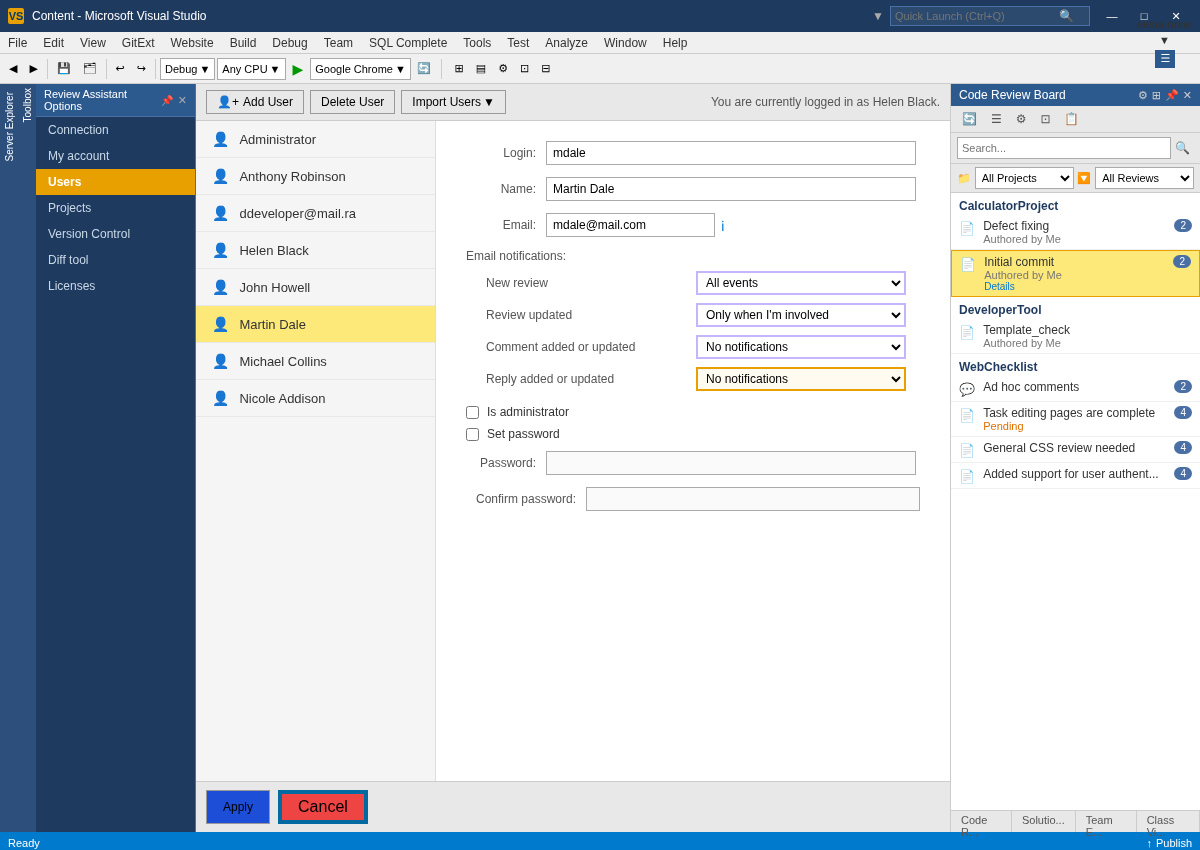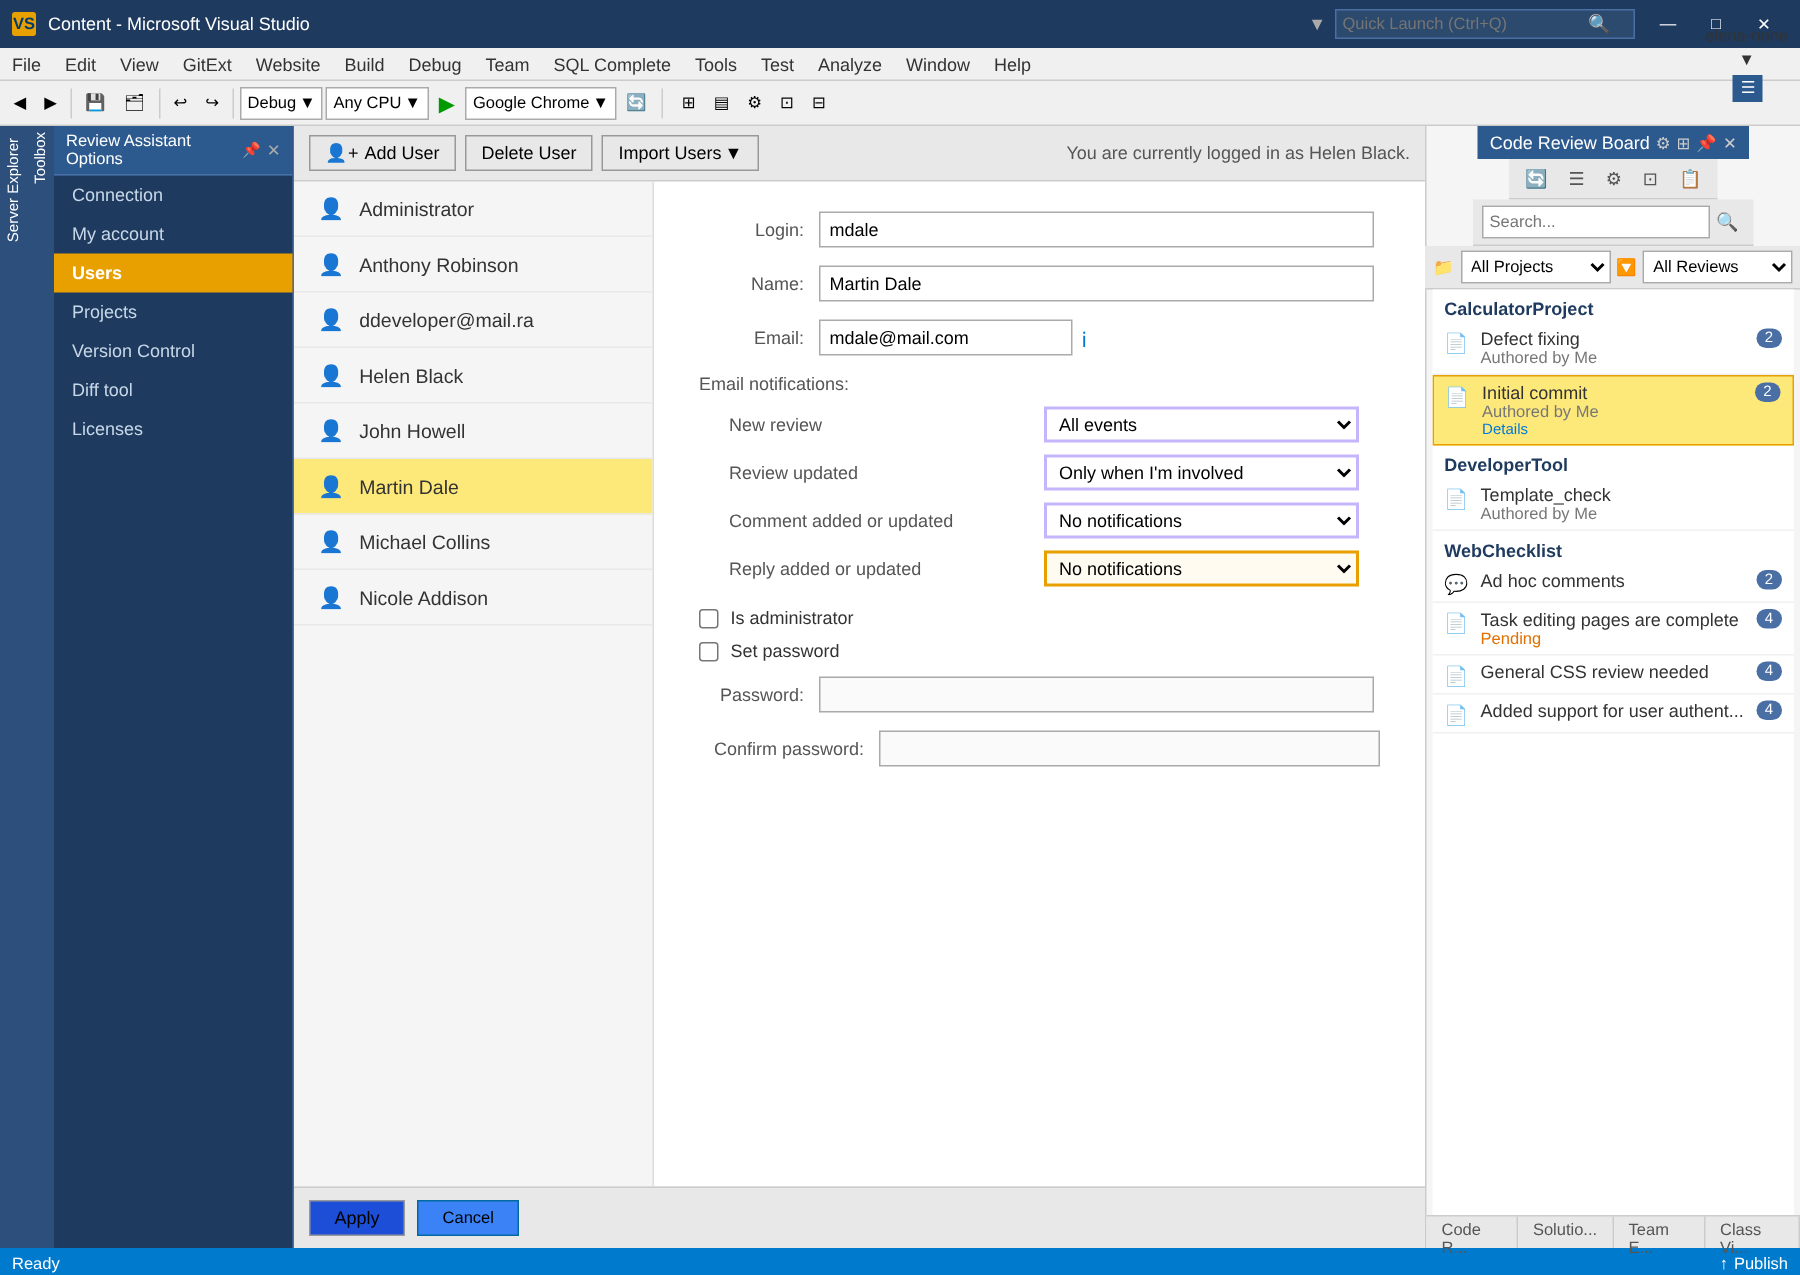--- a/index.html
+++ b/index.html
@@ -226,35 +226,34 @@
       gap: 8px;
     }
     .btn-apply {
       background: #1d4ed8;
       border: 1px solid #999;
       padding: 4px 16px;
       font-size: 12px;
       cursor: pointer;
     }
     .btn-cancel {
-      background: #3b82f6;
-      border: 1px solid #0369a1;
+      background: #ef4444;
+      border: 4px solid #0369a1;
       padding: 4px 16px;
-      font-size: 11px;
+      font-size: 16px;
       cursor: pointer;
     }
 
     
     .crb-panel {
       width: 250px;
       background: #f5f5f5;
       border-left: 1px solid #ccc;
       display: flex;
       flex-direction: column;
-      align-items: center;
     }
     .crb-header {
       background: #2d5a8e;
       color: white;
       font-size: 12px;
       padding: 4px 8px;
       display: flex;
       align-items: center;
       gap: 4px;
     }

